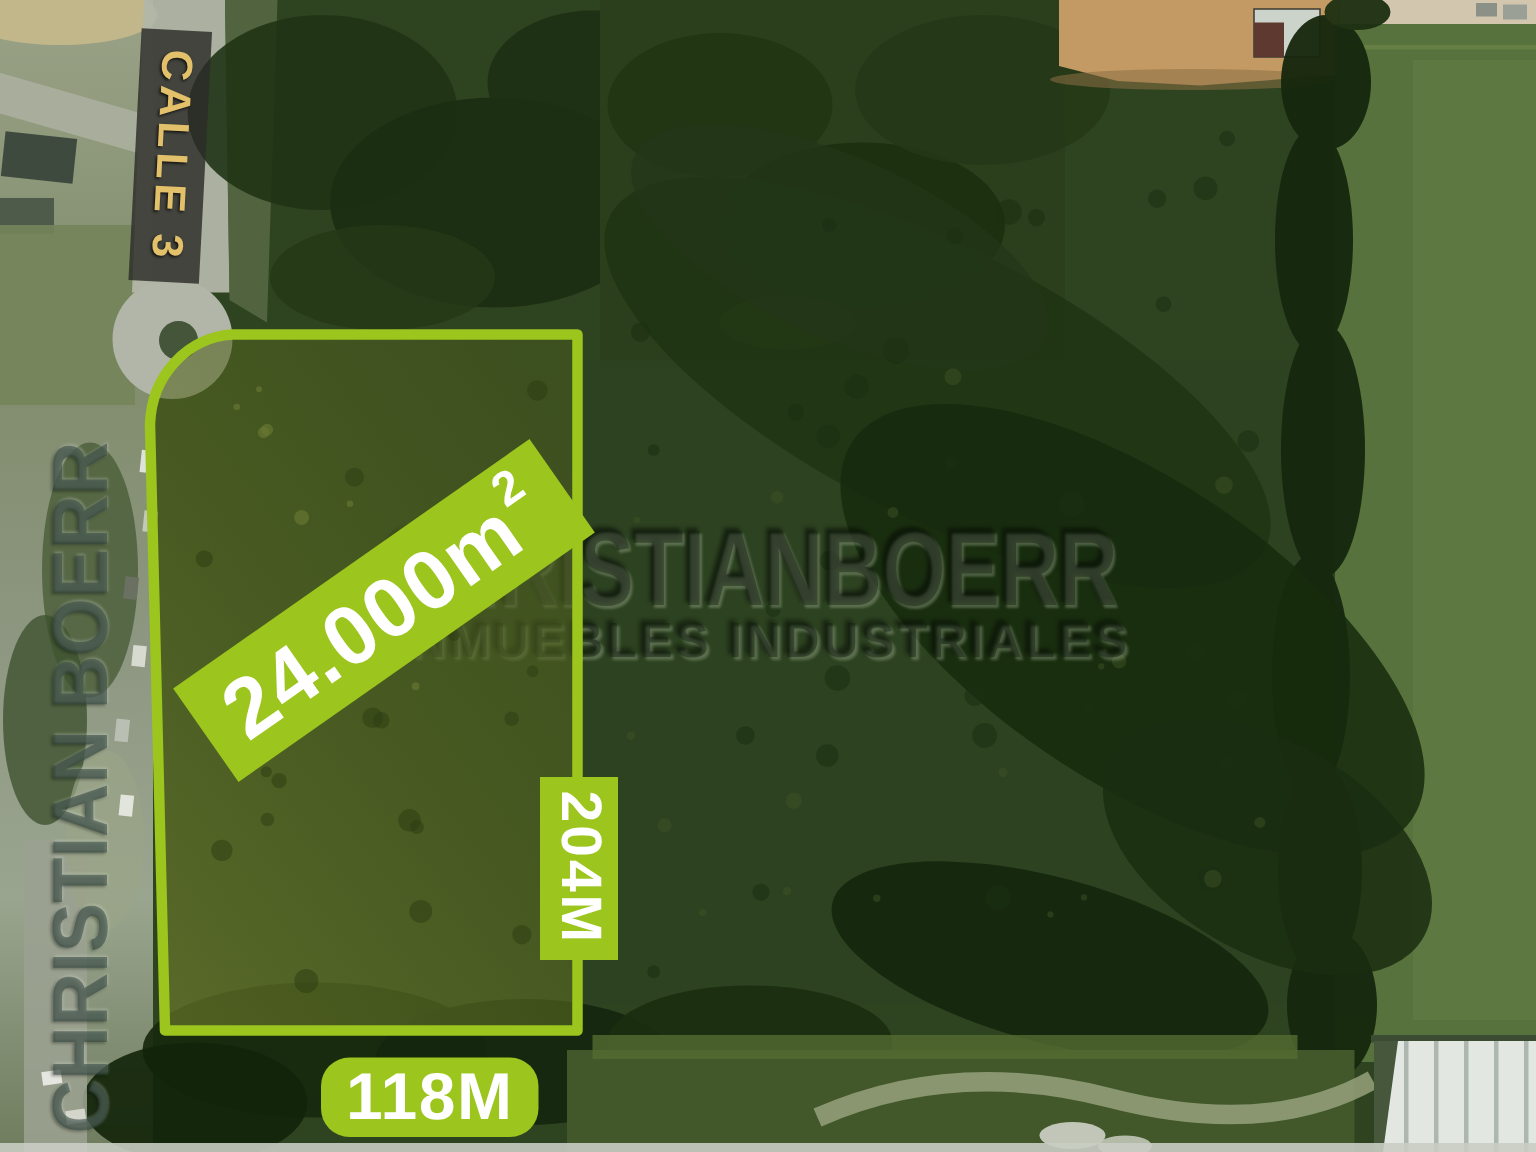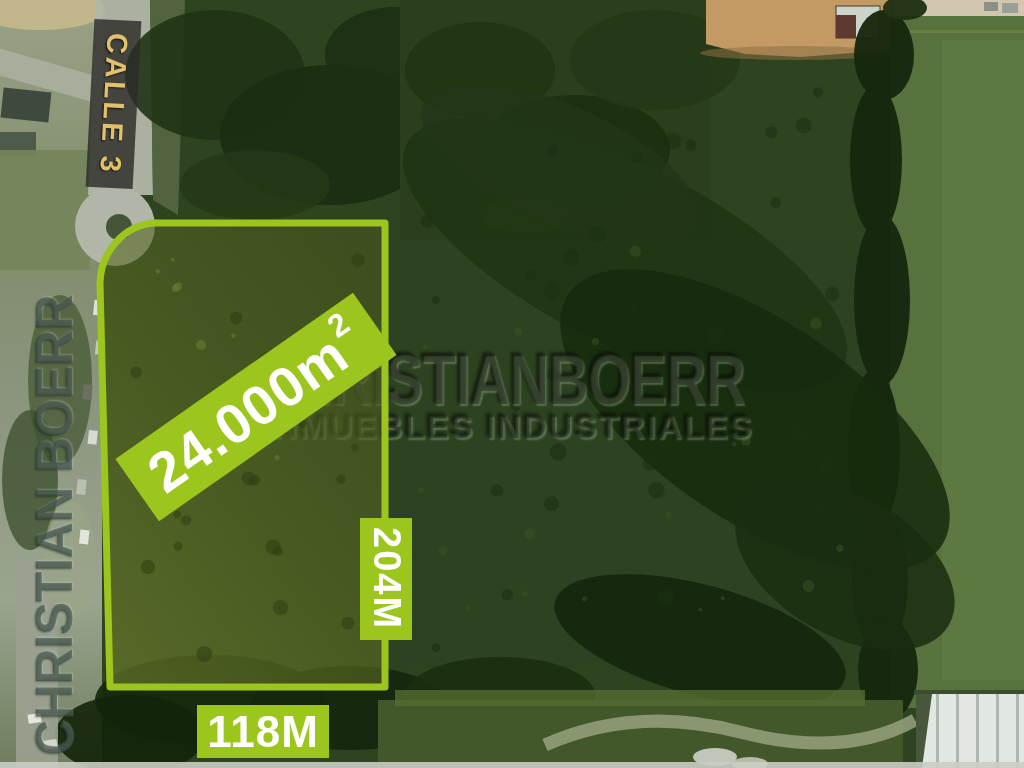--- a/index.html
+++ b/index.html
@@ -29,21 +29,21 @@
   #plot-art{z-index:4;}
   
   .gbox{
     position:absolute;background:#9CC51D;color:#FFFFFF;font-weight:700;
     display:flex;align-items:center;justify-content:center;z-index:5;
   }
   .area-box{left:111px;top:369px;width:290px;height:76px;transform:rotate(-35deg);font-size:56px;letter-spacing:1px;}
   .area-box .sup{font-size:32px;position:relative;top:-20px;margin-left:2px;}
   .side-box{left:360px;top:518px;width:52px;height:122px;font-size:38px;}
   .side-box span{writing-mode:vertical-rl;letter-spacing:2px;}
-  .front-box{left:197px;top:705px;width:132px;height:53px;font-size:44px;letter-spacing:1px;}
+  .front-box{left:214px;top:705px;width:145px;height:53px;font-size:44px;letter-spacing:1px;border-radius:19px;}
   .street-band{
     position:absolute;left:90px;top:20px;width:47px;height:168px;
     background:rgba(44,44,40,.82);transform:rotate(3deg);
     display:flex;align-items:center;justify-content:center;z-index:5;
   }
   .street-band span{
     writing-mode:vertical-rl;color:#E3C16B;font-weight:700;font-size:29px;
     letter-spacing:3px;text-shadow:1px 1px 2px rgba(0,0,0,.75);
   }
 </style>

